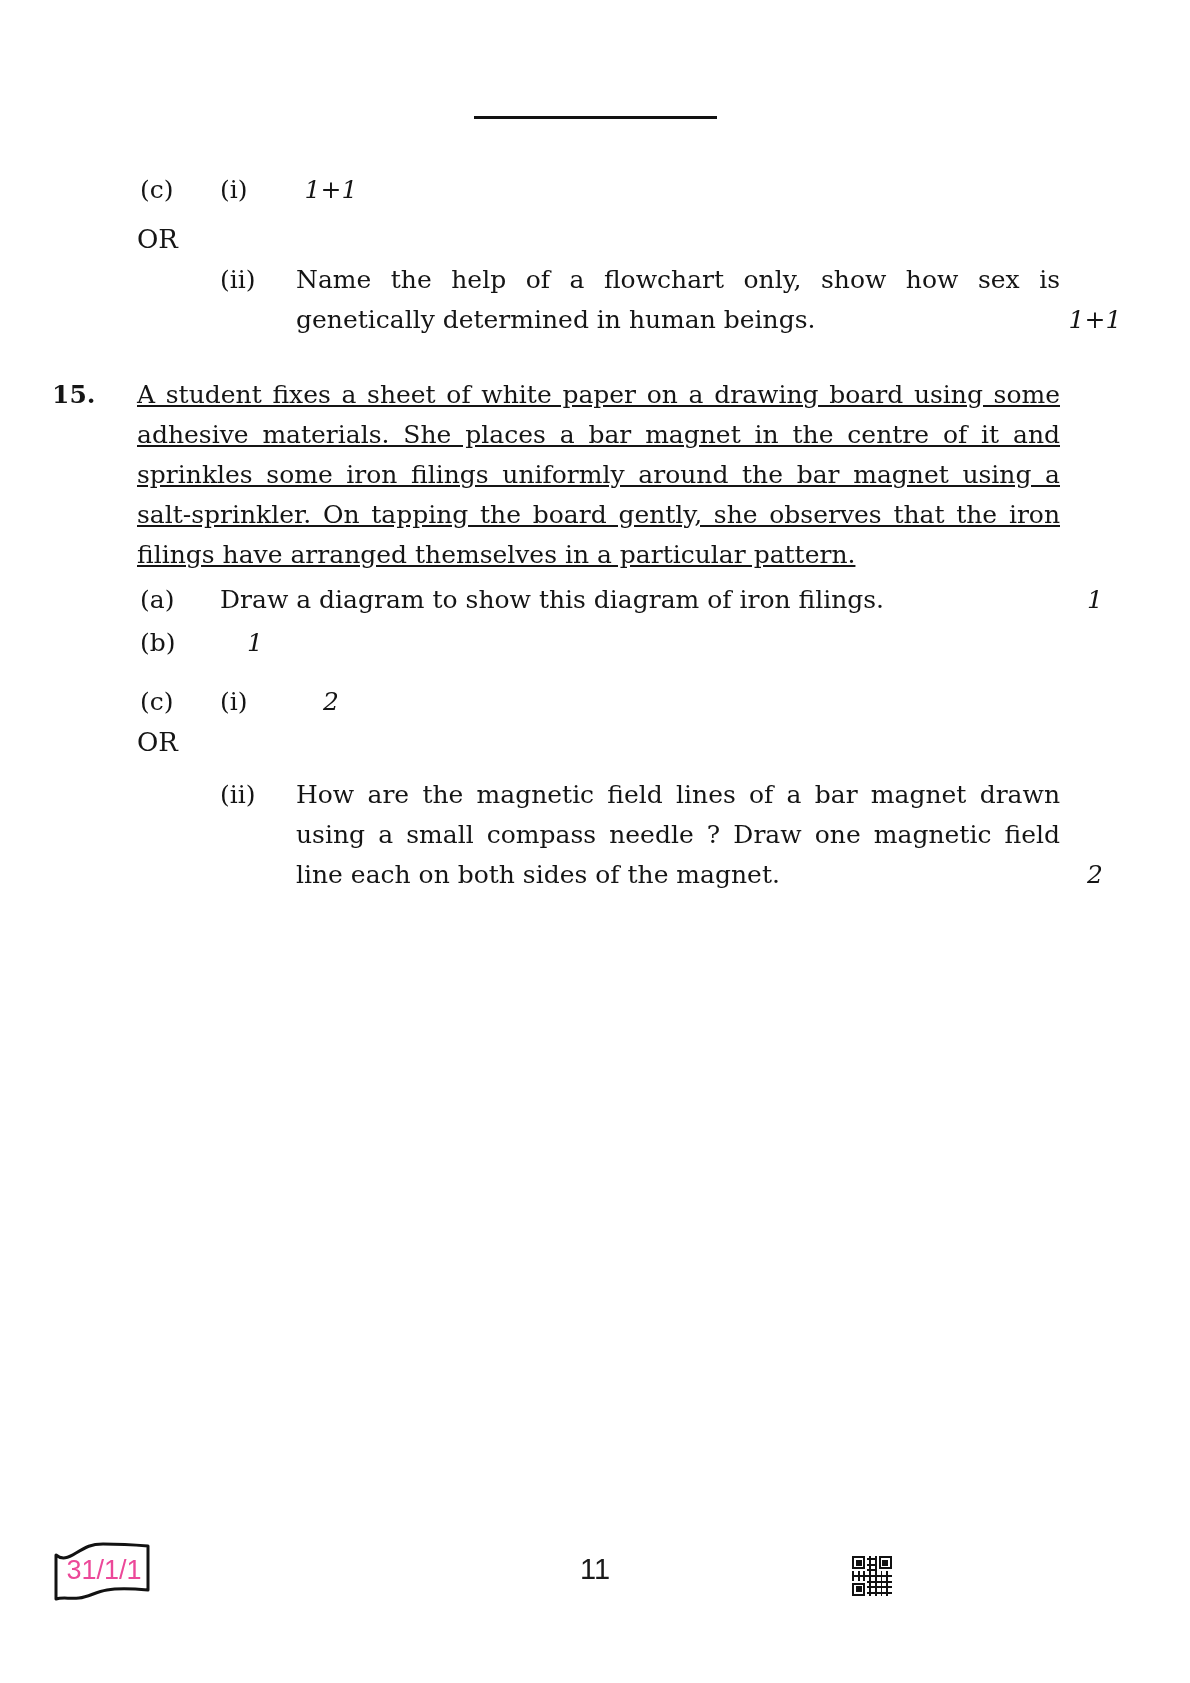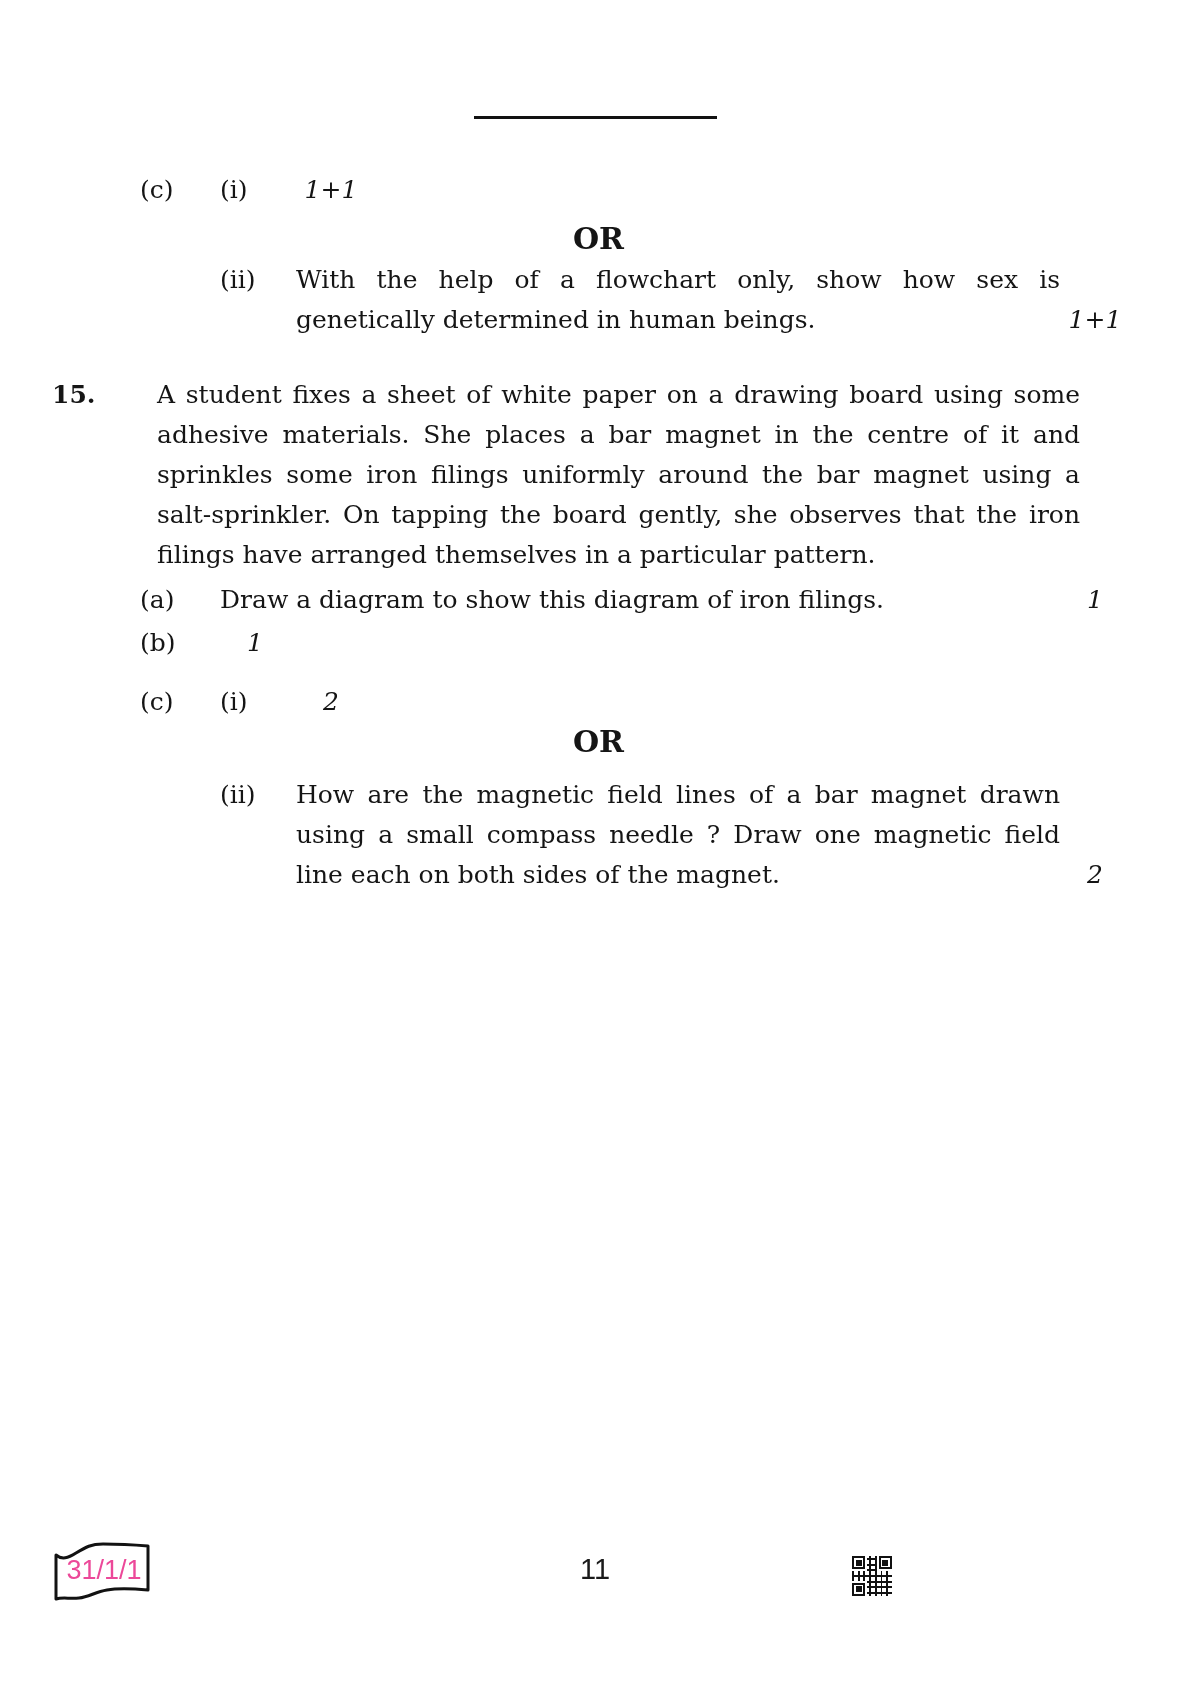--- a/index.html
+++ b/index.html
@@ -23,35 +23,35 @@
     margin: 116px auto 0 auto;
   }
   .row { display: flex; align-items: flex-end; margin-right: 60px; }
   .row .lbl   { align-self: flex-start; flex: none; }
   .row .body  { text-align: justify; flex: none; }
   .row .marks {
     flex: none; width: 70px; text-align: center;
     font-style: italic; align-self: flex-end;
   }
   
-  .row.q    { margin-left: 52px; gap: 20px; }
+  .row.q    { margin-left: 52px; }
   .row.q .qnum { align-self: flex-start; flex: none; width: 85px; font-weight: bold; }
-  .row.q .body { width: 923px; }
+  .row.q .body { width: 923px; text-decoration: underline; }
   
   .row.p1   { margin-left: 140px; }
   .row.p1 .l1 { width: 80px; }
   .row.p1 .body { width: 840px; }
   
   .row.p2   { margin-left: 140px; }
   .row.p2 .l1 { width: 80px; }
   .row.p2 .l2 { width: 76px; }
   .row.p2 .body { width: 764px; }
   .or {
     margin-left: 137px; width: 923px;
-    text-align: center; font-weight: bold; font-size: 30px;
+    font-weight: normal; font-size: 26px;
   }
   .mt-q14  { margin-top: 51px; }
   .mt-or1  { margin-top: 9px; }
   .mt-14ii { margin-top: 1px; }
   .mt-q15  { margin-top: 35px; }
   .mt-a    { margin-top: 5px; }
   .mt-b    { margin-top: 3px; }
   .mt-c    { margin-top: 19px; }
   .mt-or2  { margin-top: 0px; }
   .mt-cii  { margin-top: 13px; }
@@ -90,21 +90,21 @@
     <div class="lbl l1">(c)</div>
     <div class="lbl l2">(i)</div>
     <div class="marks">1+1</div>
   </div>
 
   <div class="or mt-or1">OR</div>
 
   <div class="row p2 mt-14ii">
     <div class="lbl l1"></div>
     <div class="lbl l2">(ii)</div>
-    <div class="body">With the help of a flowchart only, show how sex is genetically determined in human beings.</div>
+    <div class="body">Name the help of a flowchart only, show how sex is genetically determined in human beings.</div>
     <div class="marks">1+1</div>
   </div>
 
   <div class="row q mt-q15">
     <div class="qnum">15.</div>
     <div class="body">A student fixes a sheet of white paper on a drawing board using some adhesive materials. She places a bar magnet in the centre of it and sprinkles some iron filings uniformly around the bar magnet using a salt-sprinkler. On tapping the board gently, she observes that the iron filings have arranged themselves in a particular pattern.</div>
     <div class="marks"></div>
   </div>
 
   <div class="row p1 mt-a">

